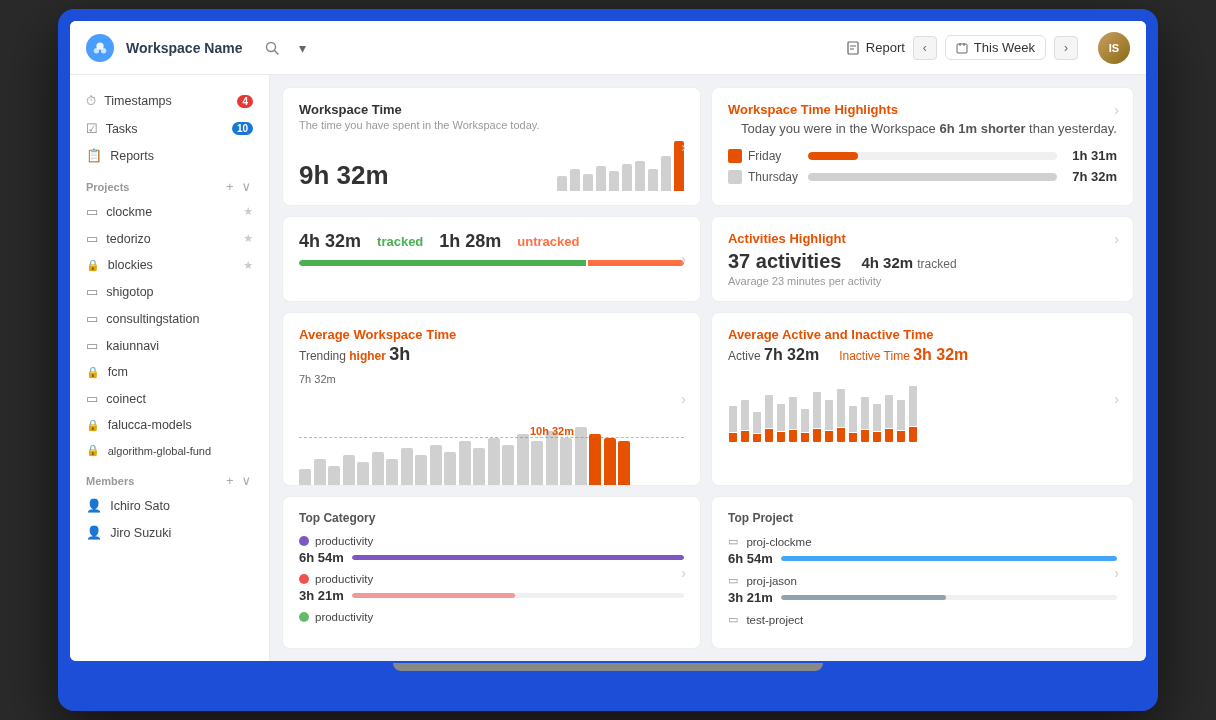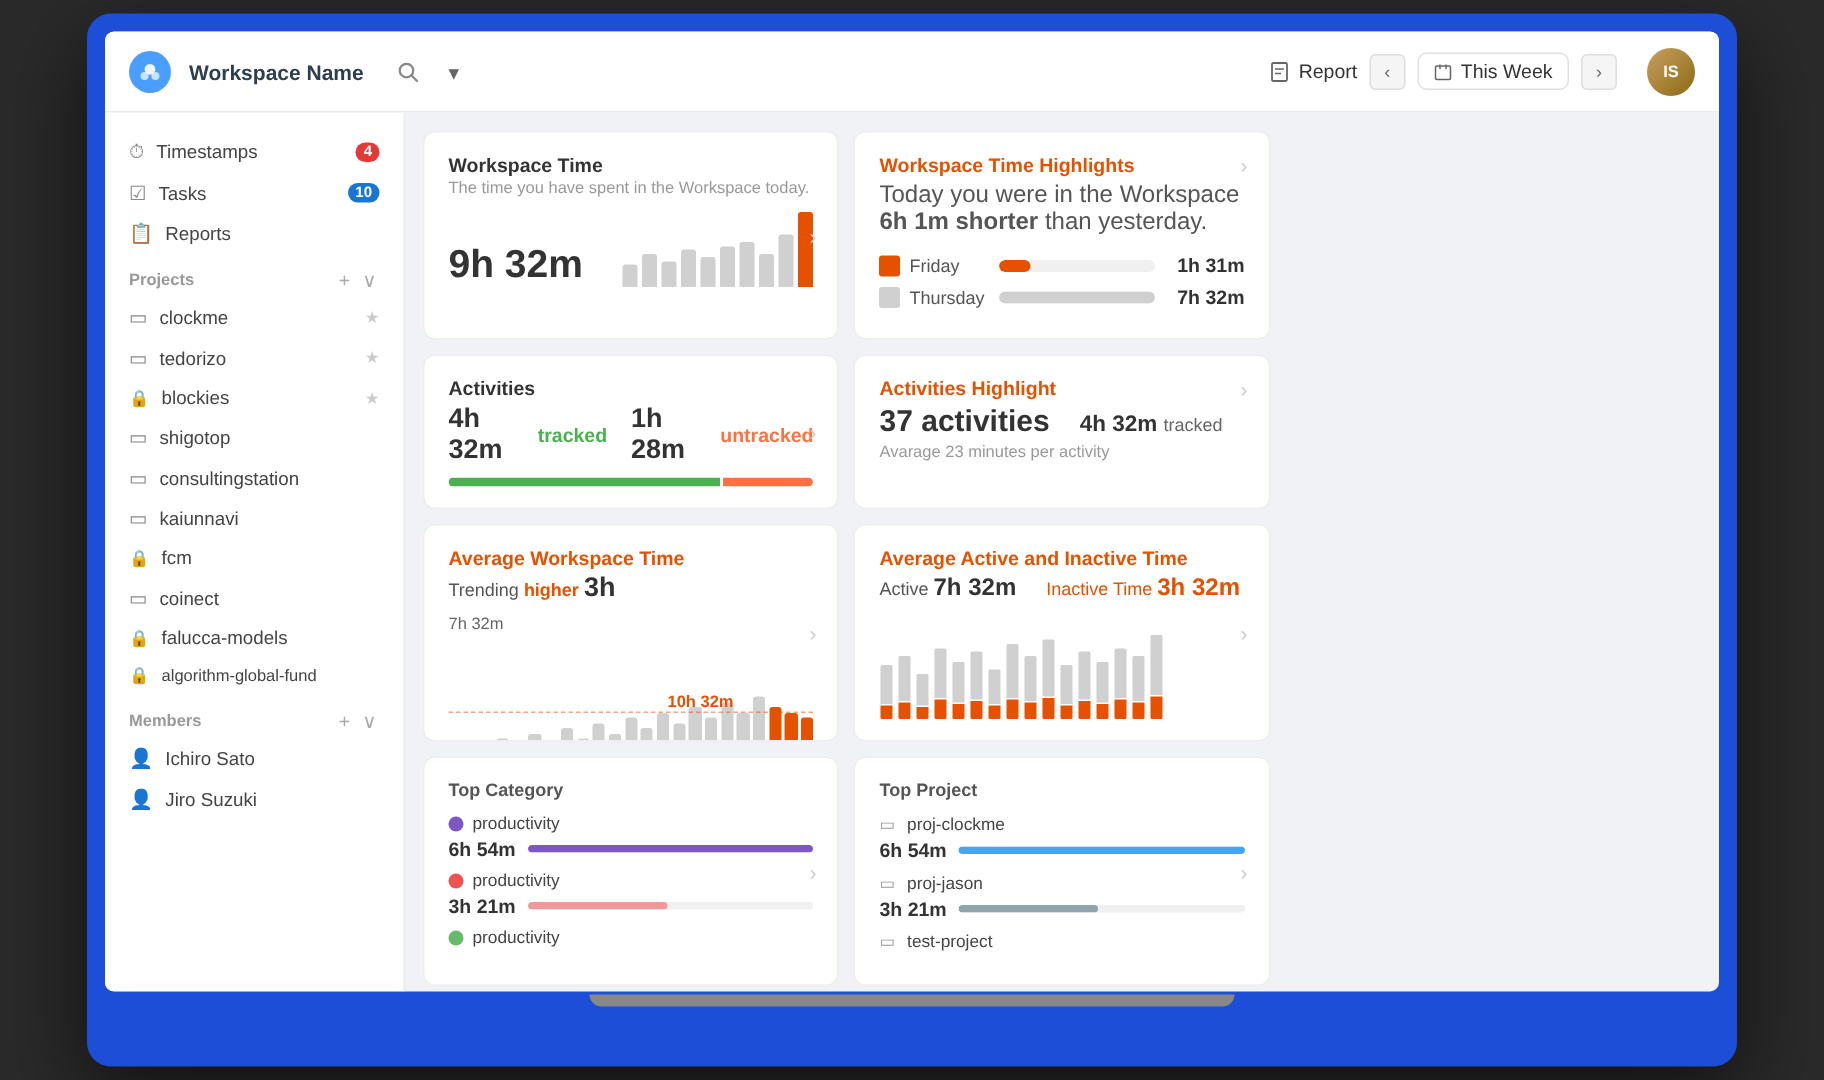--- a/index.html
+++ b/index.html
@@ -120,21 +120,21 @@
     }
     .section-action-btn {
       background: none; border: none; cursor: pointer;
       color: #aaa; font-size: 13px; padding: 0 2px;
     }
     .star-icon { color: #ccc; font-size: 11px; }
     .lock-icon { color: #aaa; font-size: 11px; }
     
     .content {
       flex: 1; overflow-y: auto; padding: 12px;
-      display: grid; grid-template-columns: 1fr 1fr 1fr;
+      display: grid; grid-template-columns: 1fr;
       grid-template-rows: auto auto auto auto;
       gap: 10px; align-content: start;
     }
     .card {
       background: #fff; border-radius: 8px;
       padding: 14px 16px; border: 1px solid #eee;
       position: relative;
     }
     .card-arrow {
       position: absolute; right: 14px; top: 50%;
@@ -165,21 +165,21 @@
     }
     .tracked-label { font-size: 13px; color: #4caf50; font-weight: 600; }
     .untracked-label { font-size: 13px; color: #ff7043; font-weight: 600; }
     .tracked-value { font-size: 18px; font-weight: 700; color: #333; }
     .activity-bar-container { height: 6px; border-radius: 3px; overflow: hidden; display: flex; }
     .activity-bar-tracked { background: #4caf50; flex: 4.5; height: 100%; border-radius: 3px 0 0 3px; }
     .activity-bar-untracked { background: #ff7043; flex: 1.5; height: 100%; margin-left: 2px; border-radius: 0 3px 3px 0; }
     
     .highlights-card { grid-column: 2; grid-row: 1; }
     .highlights-title { font-size: 13px; font-weight: 600; color: #e65100; margin-bottom: 4px; }
-    .highlights-subtitle { font-size: 16px; color: #555; margin-bottom: 12px; }
+    .highlights-subtitle { font-size: 13px; color: #555; margin-bottom: 12px; margin-left: 13px; }
     .highlight-row { display: flex; align-items: center; margin-bottom: 6px; }
     .highlight-label {
       display: flex; align-items: center; gap: 6px;
       width: 70px; font-size: 12px; color: #555;
     }
     .highlight-color-box { width: 14px; height: 14px; border-radius: 2px; flex-shrink: 0; }
     .highlight-bar-bg { flex: 1; height: 8px; background: #f0f0f0; border-radius: 4px; overflow: hidden; margin: 0 10px; }
     .highlight-bar-fill { height: 100%; border-radius: 4px; }
     .highlight-value { font-size: 13px; font-weight: 700; color: #333; min-width: 50px; text-align: right; }
     
@@ -408,21 +408,20 @@
             </div>
             <div class="highlight-bar-bg">
               <div class="highlight-bar-fill" style="width:100%; background:#d0d0d0;"></div>
             </div>
             <div class="highlight-value">7h 32m</div>
           </div>
           <span class="card-top-arrow">›</span>
         </div>
 
         <div class="card activities-card">
-          <div class="card-title">Activities</div>
           <div class="activities-row">
             <span class="tracked-value">4h 32m</span>
             <span class="tracked-label">tracked</span>
             <span class="tracked-value">1h 28m</span>
             <span class="untracked-label">untracked</span>
           </div>
           <div class="activity-bar-container">
             <div class="activity-bar-tracked"></div>
             <div class="activity-bar-untracked"></div>
           </div>

